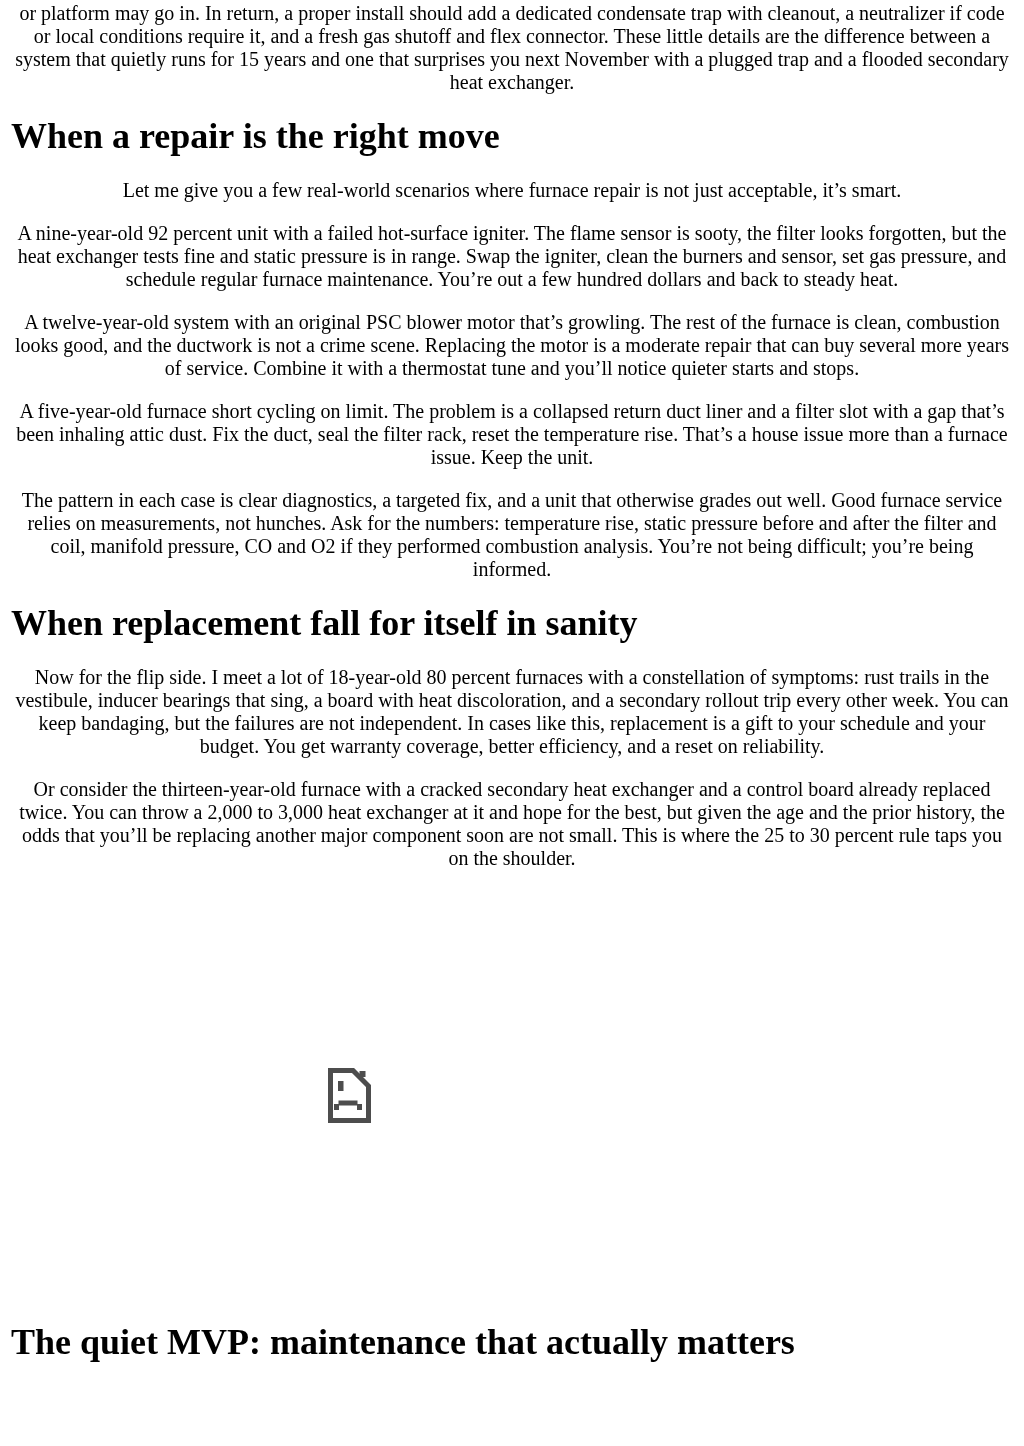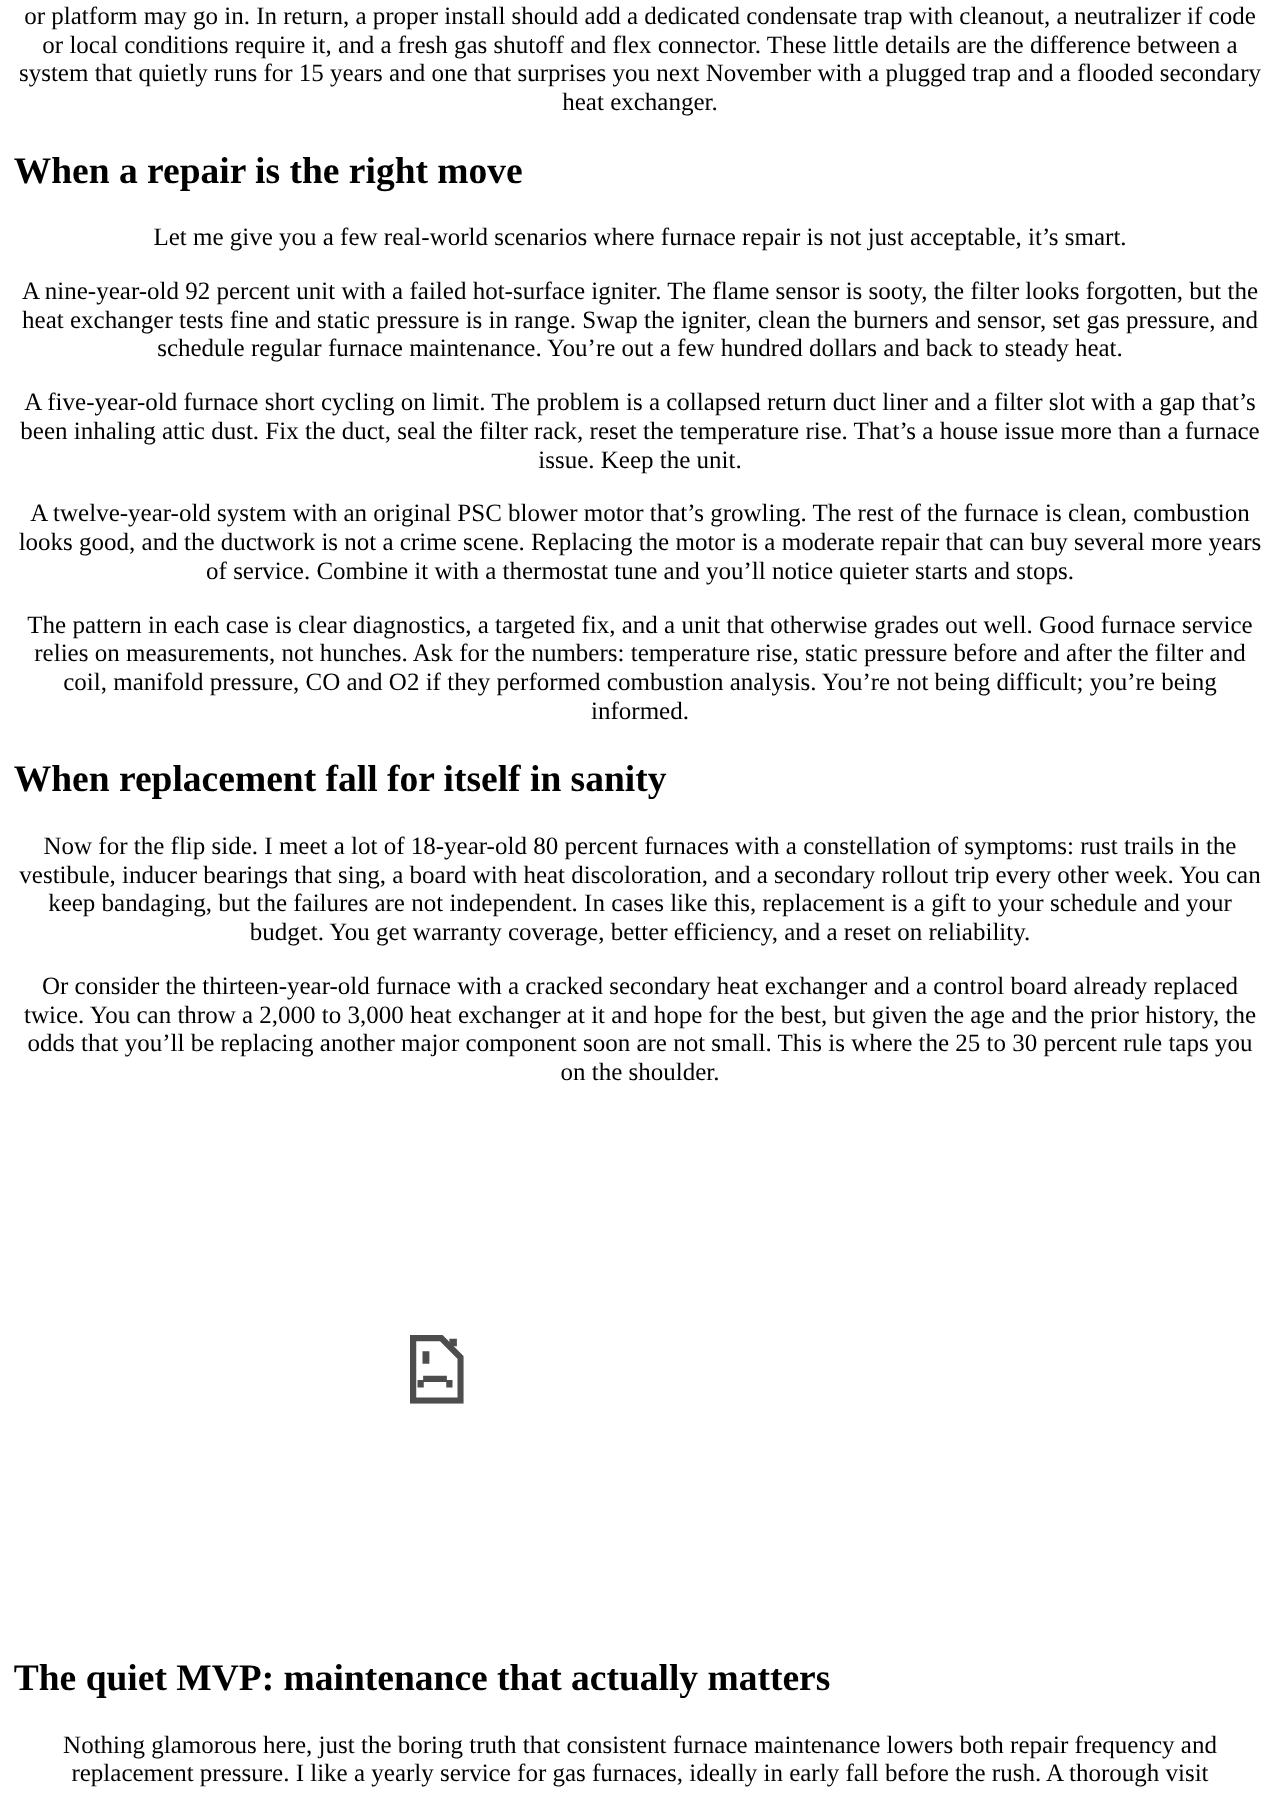--- a/index.html
+++ b/index.html
@@ -20,21 +20,21 @@
     line-height: 23px;
   }
   .page p {
     margin: 20px 0;
     text-align: center;
   }
   .page p.first {
     margin-top: 2px;
   }
   .page h2 {
-    font-size: 30px;
+    font-size: 36px;
     line-height: 35px;
     font-weight: bold;
     margin: 25px 0;
   }
   .img-box {
     display: flex;
     align-items: center;
     justify-content: center;
     width: 676px;
     height: 410px;
@@ -54,23 +54,23 @@
 <div class="page">
 
   <p class="first">or platform may go in. In return, a proper install should add a dedicated condensate trap with cleanout, a neutralizer if code or local conditions require it, and a fresh gas shutoff and flex connector. These little details are the difference between a system that quietly runs for 15 years and one that surprises you next November with a plugged trap and a flooded secondary heat exchanger.</p>
 
   <h2>When a repair is the right move</h2>
 
   <p>Let me give you a few real-world scenarios where furnace repair is not just acceptable, it’s smart.</p>
 
   <p>A nine-year-old 92 percent unit with a failed hot-surface igniter. The flame sensor is sooty, the filter looks forgotten, but the heat exchanger tests fine and static pressure is in range. Swap the igniter, clean the burners and sensor, set gas pressure, and schedule regular furnace maintenance. You’re out a few hundred dollars and back to steady heat.</p>
 
+  <p>A twelve-year-old system with an original PSC blower motor that’s growling. The rest of the furnace is clean, combustion looks good, and the ductwork is not a crime scene. Replacing the motor is a moderate repair that can buy several more years of service. Combine it with a thermostat tune and you’ll notice quieter starts and stops.</p>
+
   <p>A five-year-old furnace short cycling on limit. The problem is a collapsed return duct liner and a filter slot with a gap that’s been inhaling attic dust. Fix the duct, seal the filter rack, reset the temperature rise. That’s a house issue more than a furnace issue. Keep the unit.</p>
-
-  <p>A twelve-year-old system with an original PSC blower motor that’s growling. The rest of the furnace is clean, combustion looks good, and the ductwork is not a crime scene. Replacing the motor is a moderate repair that can buy several more years of service. Combine it with a thermostat tune and you’ll notice quieter starts and stops.</p>
 
   <p>The pattern in each case is clear diagnostics, a targeted fix, and a unit that otherwise grades out well. Good furnace service relies on measurements, not hunches. Ask for the numbers: temperature rise, static pressure before and after the filter and coil, manifold pressure, CO and O2 if they performed combustion analysis. You’re not being difficult; you’re being informed.</p>
 
   <h2>When replacement fall for itself in sanity</h2>
 
   <p>Now for the flip side. I meet a lot of 18-year-old 80 percent furnaces with a constellation of symptoms: rust trails in the vestibule, inducer bearings that sing, a board with heat discoloration, and a secondary rollout trip every other week. You can keep bandaging, but the failures are not independent. In cases like this, replacement is a gift to your schedule and your budget. You get warranty coverage, better efficiency, and a reset on reliability.</p>
 
   <p>Or consider the thirteen-year-old furnace with a cracked secondary heat exchanger and a control board already replaced twice. You can throw a 2,000 to 3,000 heat exchanger at it and hope for the best, but given the age and the prior history, the odds that you’ll be replacing another major component soon are not small. This is where the 25 to 30 percent rule taps you on the shoulder.</p>
 
   <p>
@@ -83,15 +83,14 @@
 
         <rect class="solid" x="10" y="13" width="5.5" height="10"></rect>
 
         <path class="solid" d="M6 42 V36 H10.5 V32.5 H29.5 V36 H34 V42 H29 V37.5 H11 V42 Z"></path>
       </svg>
     </span>
   </p>
 
   <h2>The quiet MVP: maintenance that actually matters</h2>
 
-  <p>Nothing glamorous here, just the boring truth that consistent furnace maintenance lowers both repair frequency and replacement pressure. I like a yearly service for gas furnaces, ideally in early fall before the rush. A thorough visit</p>
 
 </div>
 
 </body></html>

